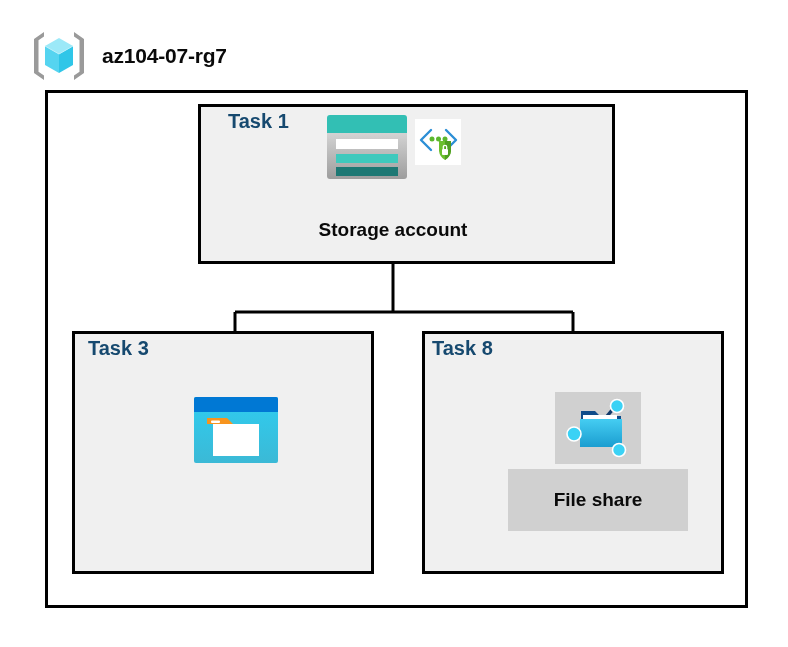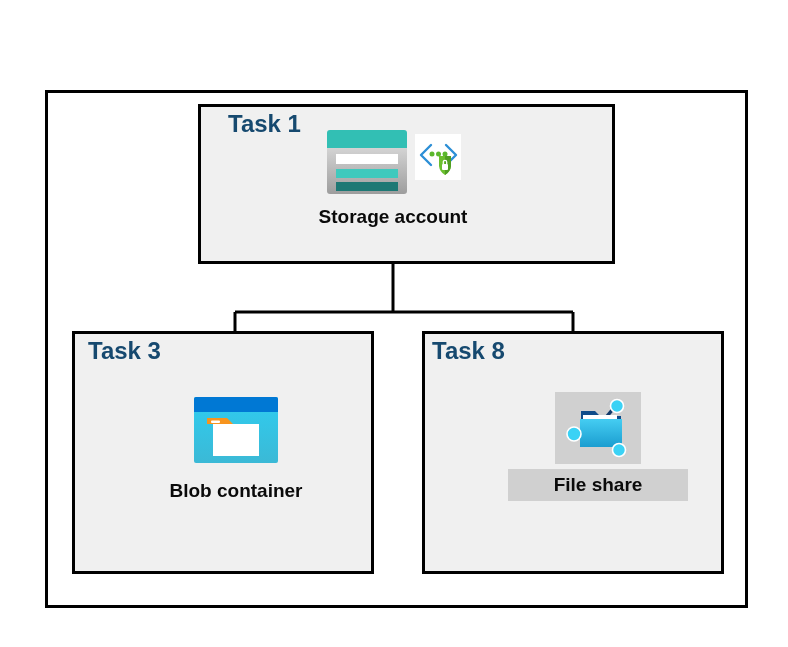--- a/index.html
+++ b/index.html
@@ -65,21 +65,21 @@
     border: 3px solid #000000;
     box-sizing: border-box;
     background: #f0f0f0;
   }
   #task1-box { left: 198px; top: 104px; width: 417px; height: 160px; }
   #task2-box { left: 72px;  top: 331px; width: 302px; height: 243px; }
   #task3-box { left: 422px; top: 331px; width: 302px; height: 243px; }
 
   .task-label {
     position: absolute;
-    font-size: 24px;
+    font-size: 20px;
     font-weight: bold;
     color: #16496f;
     white-space: nowrap;
   }
   #task1-label { left: 228px; top: 110px; }
   #task2-label { left: 88px;  top: 337px; }
   #task3-label { left: 432px; top: 337px; }
 
   
   #connectors {
@@ -99,21 +99,21 @@
   }
   .node-caption {
     font-size: 19px;
     font-weight: bold;
     color: #0a0a0a;
     white-space: nowrap;
     text-align: center;
   }
 
   
-  #node-storage { left: 300px; top: 128px; width: 186px; }
+  #node-storage { left: 300px; top: 113px; width: 186px; gap: 28px; }
   #storage-icon-row {
     display: flex;
     align-items: flex-start;
     gap: 6px;
     height: 68px;
   }
   #storage-icon { width: 84px; height: 68px; display: block; }
   #privatelink-icon { width: 46px; height: 46px; display: block; margin-top: 6px; }
   #node-storage .node-caption { margin-top: 10px; }
 
@@ -129,32 +129,49 @@
     height: 72px;
     background: #d0d0d0;
     display: flex;
     align-items: center;
     justify-content: center;
   }
   #fileshare-icon { width: 74px; height: 62px; display: block; }
   #fileshare-caption-wrap {
     margin-top: 5px;
     width: 180px;
-    height: 32px;
+    height: 62px;
     background: #d0d0d0;
     display: flex;
     align-items: center;
     justify-content: center;
   }
 </style>
 </head>
 <body>
 
 <div id="canvas">
 
+  <div id="rg-header">
+    <svg id="rg-icon" viewBox="0 0 58 58">
+
+      <path d="M14 5 L4 12 L4 46 L14 53 L14 48.5 L8.5 44.8 L8.5 13.2 L14 9.5 Z" fill="#9a9a9a"></path>
+
+      <path d="M44 5 L54 12 L54 46 L44 53 L44 48.5 L49.5 44.8 L49.5 13.2 L44 9.5 Z" fill="#9a9a9a"></path>
+
+      <path d="M29 11 L43 19 L29 27 L15 19 Z" fill="#9ce9f8"></path>
+
+      <path d="M15 19 L29 27 L29 46 L15 38 Z" fill="#55d4f0"></path>
+
+      <path d="M43 19 L43 38 L29 46 L29 27 Z" fill="#2fc6e8"></path>
+
+      <path d="M15 19 L29 27 L43 19" fill="none" stroke="#bdf0fb" stroke-width="1"></path>
+    </svg>
+    <div id="rg-title">az104-07-rg7</div>
+  </div>
 
   <div id="rg-box"></div>
 
   <svg id="connectors">
 
     <line x1="393" y1="226" x2="393" y2="312" stroke="#000000" stroke-width="3"></line>
 
     <line x1="235" y1="312" x2="573" y2="312" stroke="#000000" stroke-width="3"></line>
 
     <line x1="235" y1="312" x2="235" y2="392" stroke="#000000" stroke-width="3"></line>
@@ -221,21 +238,20 @@
 
       <rect x="1" y="1" width="84" height="66" rx="2" fill="url(#blobBody)"></rect>
 
       <path d="M1 3 a2 2 0 0 1 2 -2 h80 a2 2 0 0 1 2 2 v13 h-84 z" fill="#0078d4"></path>
 
       <path d="M14 22 h20 l6 6 h-26 z" fill="#f7941e"></path>
       <rect x="18" y="24.5" width="9" height="2.6" rx="1" fill="#ffffff"></rect>
 
       <rect x="20" y="28" width="46" height="32" fill="#ffffff"></rect>
     </svg>
-    <div class="node-caption">Blob container</div>
   </div>
 
   <div id="task3-box" class="task-box"></div>
   <div id="task3-label" class="task-label">Task 8</div>
 
   <div id="node-fileshare" class="node">
     <div id="fileshare-icon-wrap">
       <svg id="fileshare-icon" viewBox="0 0 74 62">
         <defs>
           <linearGradient id="fsFolder" x1="0" y1="0" x2="0" y2="1">

